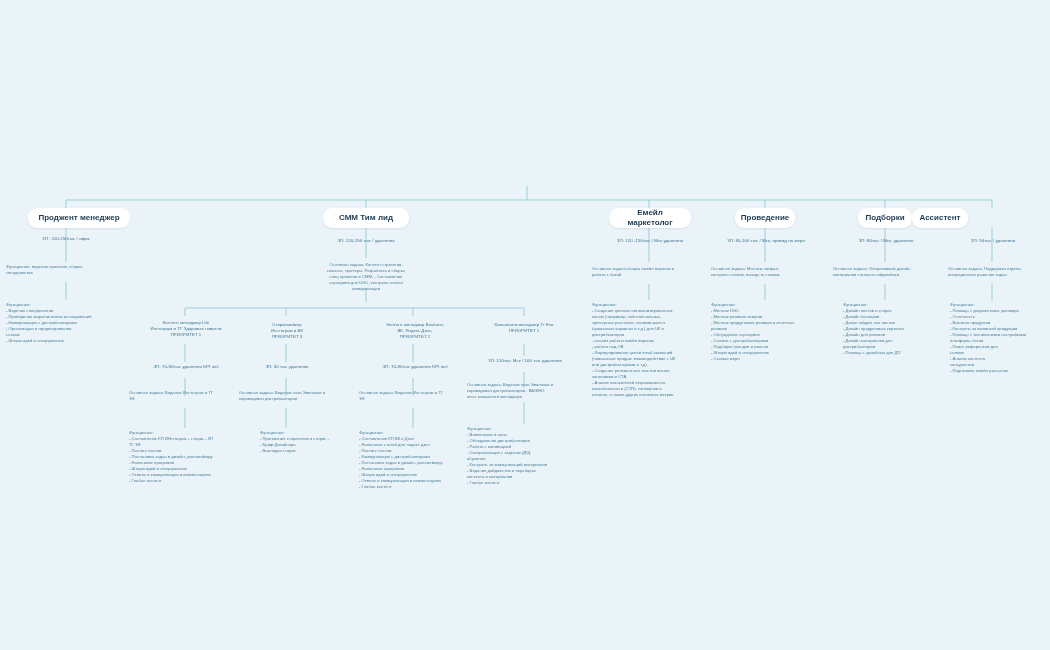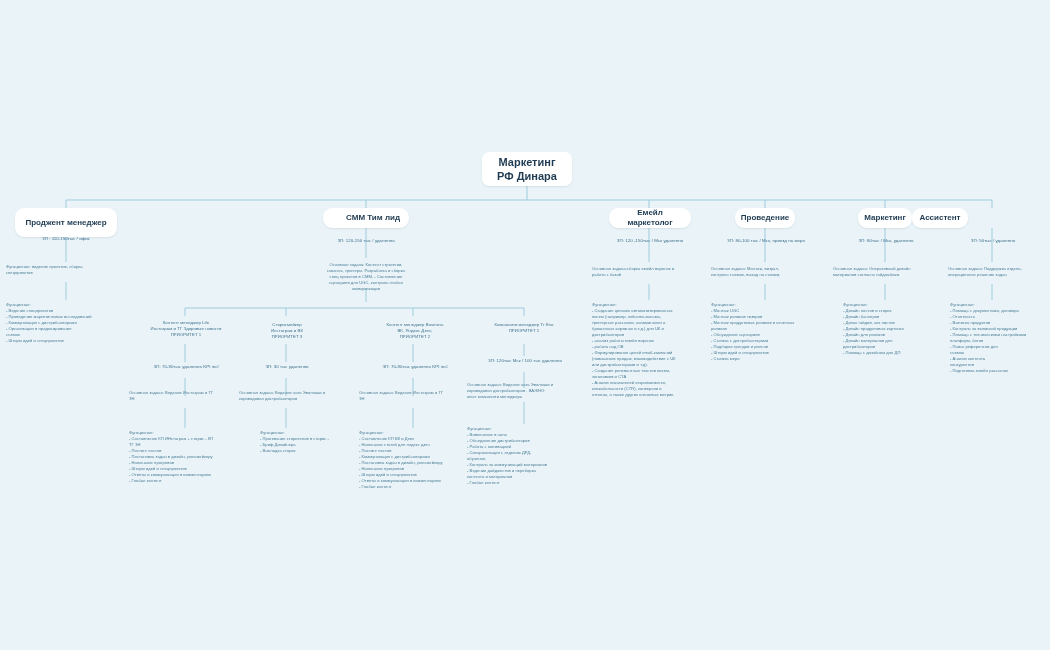--- a/index.html
+++ b/index.html
@@ -122,40 +122,36 @@
       <path d="M765,284 L765,300"></path>
 
       <path d="M885,228 L885,262"></path>
       <path d="M885,284 L885,300"></path>
 
       <path d="M992,228 L992,262"></path>
       <path d="M992,284 L992,300"></path>
     </g>
   </svg>
 
-  <div class="node root" style="left:482px; top:152px; width:90px; height:34px;">
-    <span>Маркетинг РФ
-Динара</span>
-  </div>
-
-  <div class="node lvl1" style="left:15px; top:208px; width:102px; height:29px;">
+
+  <div class="node lvl1" style="left:28px; top:208px; width:102px; height:20px;">
     <span>Проджент менеджер</span>
   </div>
   <div class="txt salary" style="left:6px; top:236px; width:120px;">ЗП : 110-150тыс / офис</div>
   <div class="txt task" style="left:6px; top:264px; width:120px;">Функционал: ведение проектов, сборка
 спецпроектов</div>
   <div class="txt func" style="left:6px; top:302px; width:122px;">Функционал:
 - Ведение спецпроектов
 - Проведение маркетинговых исследований
 - Коммуникация с дистрибьюторами
 - Организация и продюсирование
 съемок
 - Шторм идей и спецпроектов</div>
 
-  <div class="node lvl1" style="left:323px; top:208px; width:86px; height:20px;justify-content:flex-end;">
+  <div class="node lvl1" style="left:323px; top:208px; width:86px; height:20px;">
     <span>СММ Тим лид</span>
   </div>
   <div class="txt salary" style="left:306px; top:238px; width:120px;">ЗП: 120-150 тыс / удаленно</div>
   <div class="txt task center" style="left:288px; top:262px; width:156px;">Основная задача: Контент стратегии,
 смыслы, триггеры. Разработка и сборка
 спец проектов в СММ, - Составление
 сценариев для UGC, контроль глобал
 коммуникации</div>
 
   <div class="txt subhead" style="left:126px; top:320px; width:120px;">Контент менеджер Life
@@ -253,21 +249,21 @@
 - Монтаж роликов тизеров
 - Монтаж продуктовых роликов и отчетных
 роликов
 - Обсуждение сценариев
 - Съемка с дистрибьюторами
 - Подборки трендов и рилсов
 - Шторм идей и спецпроектов
 - Съемка меро</div>
 
   <div class="node lvl1" style="left:858px; top:208px; width:54px; height:20px;">
-    <span>Маркетинг</span>
+    <span>Подборки</span>
   </div>
   <div class="txt salary" style="left:830px; top:238px; width:112px;">ЗП: 80тыс / Мск, удаленно</div>
   <div class="txt task" style="left:833px; top:266px; width:114px;">Основная задача: Оперативный дизайн
 материалов согласно гайдлайнам</div>
   <div class="txt func" style="left:843px; top:302px; width:114px;">Функционал:
 - Дизайн постов  и сторис
 - Дизайн баннеров
 - Дизан гайдов, чек листов
 - Дизайн продуктовых карточек
 - Дизайн для роликов

